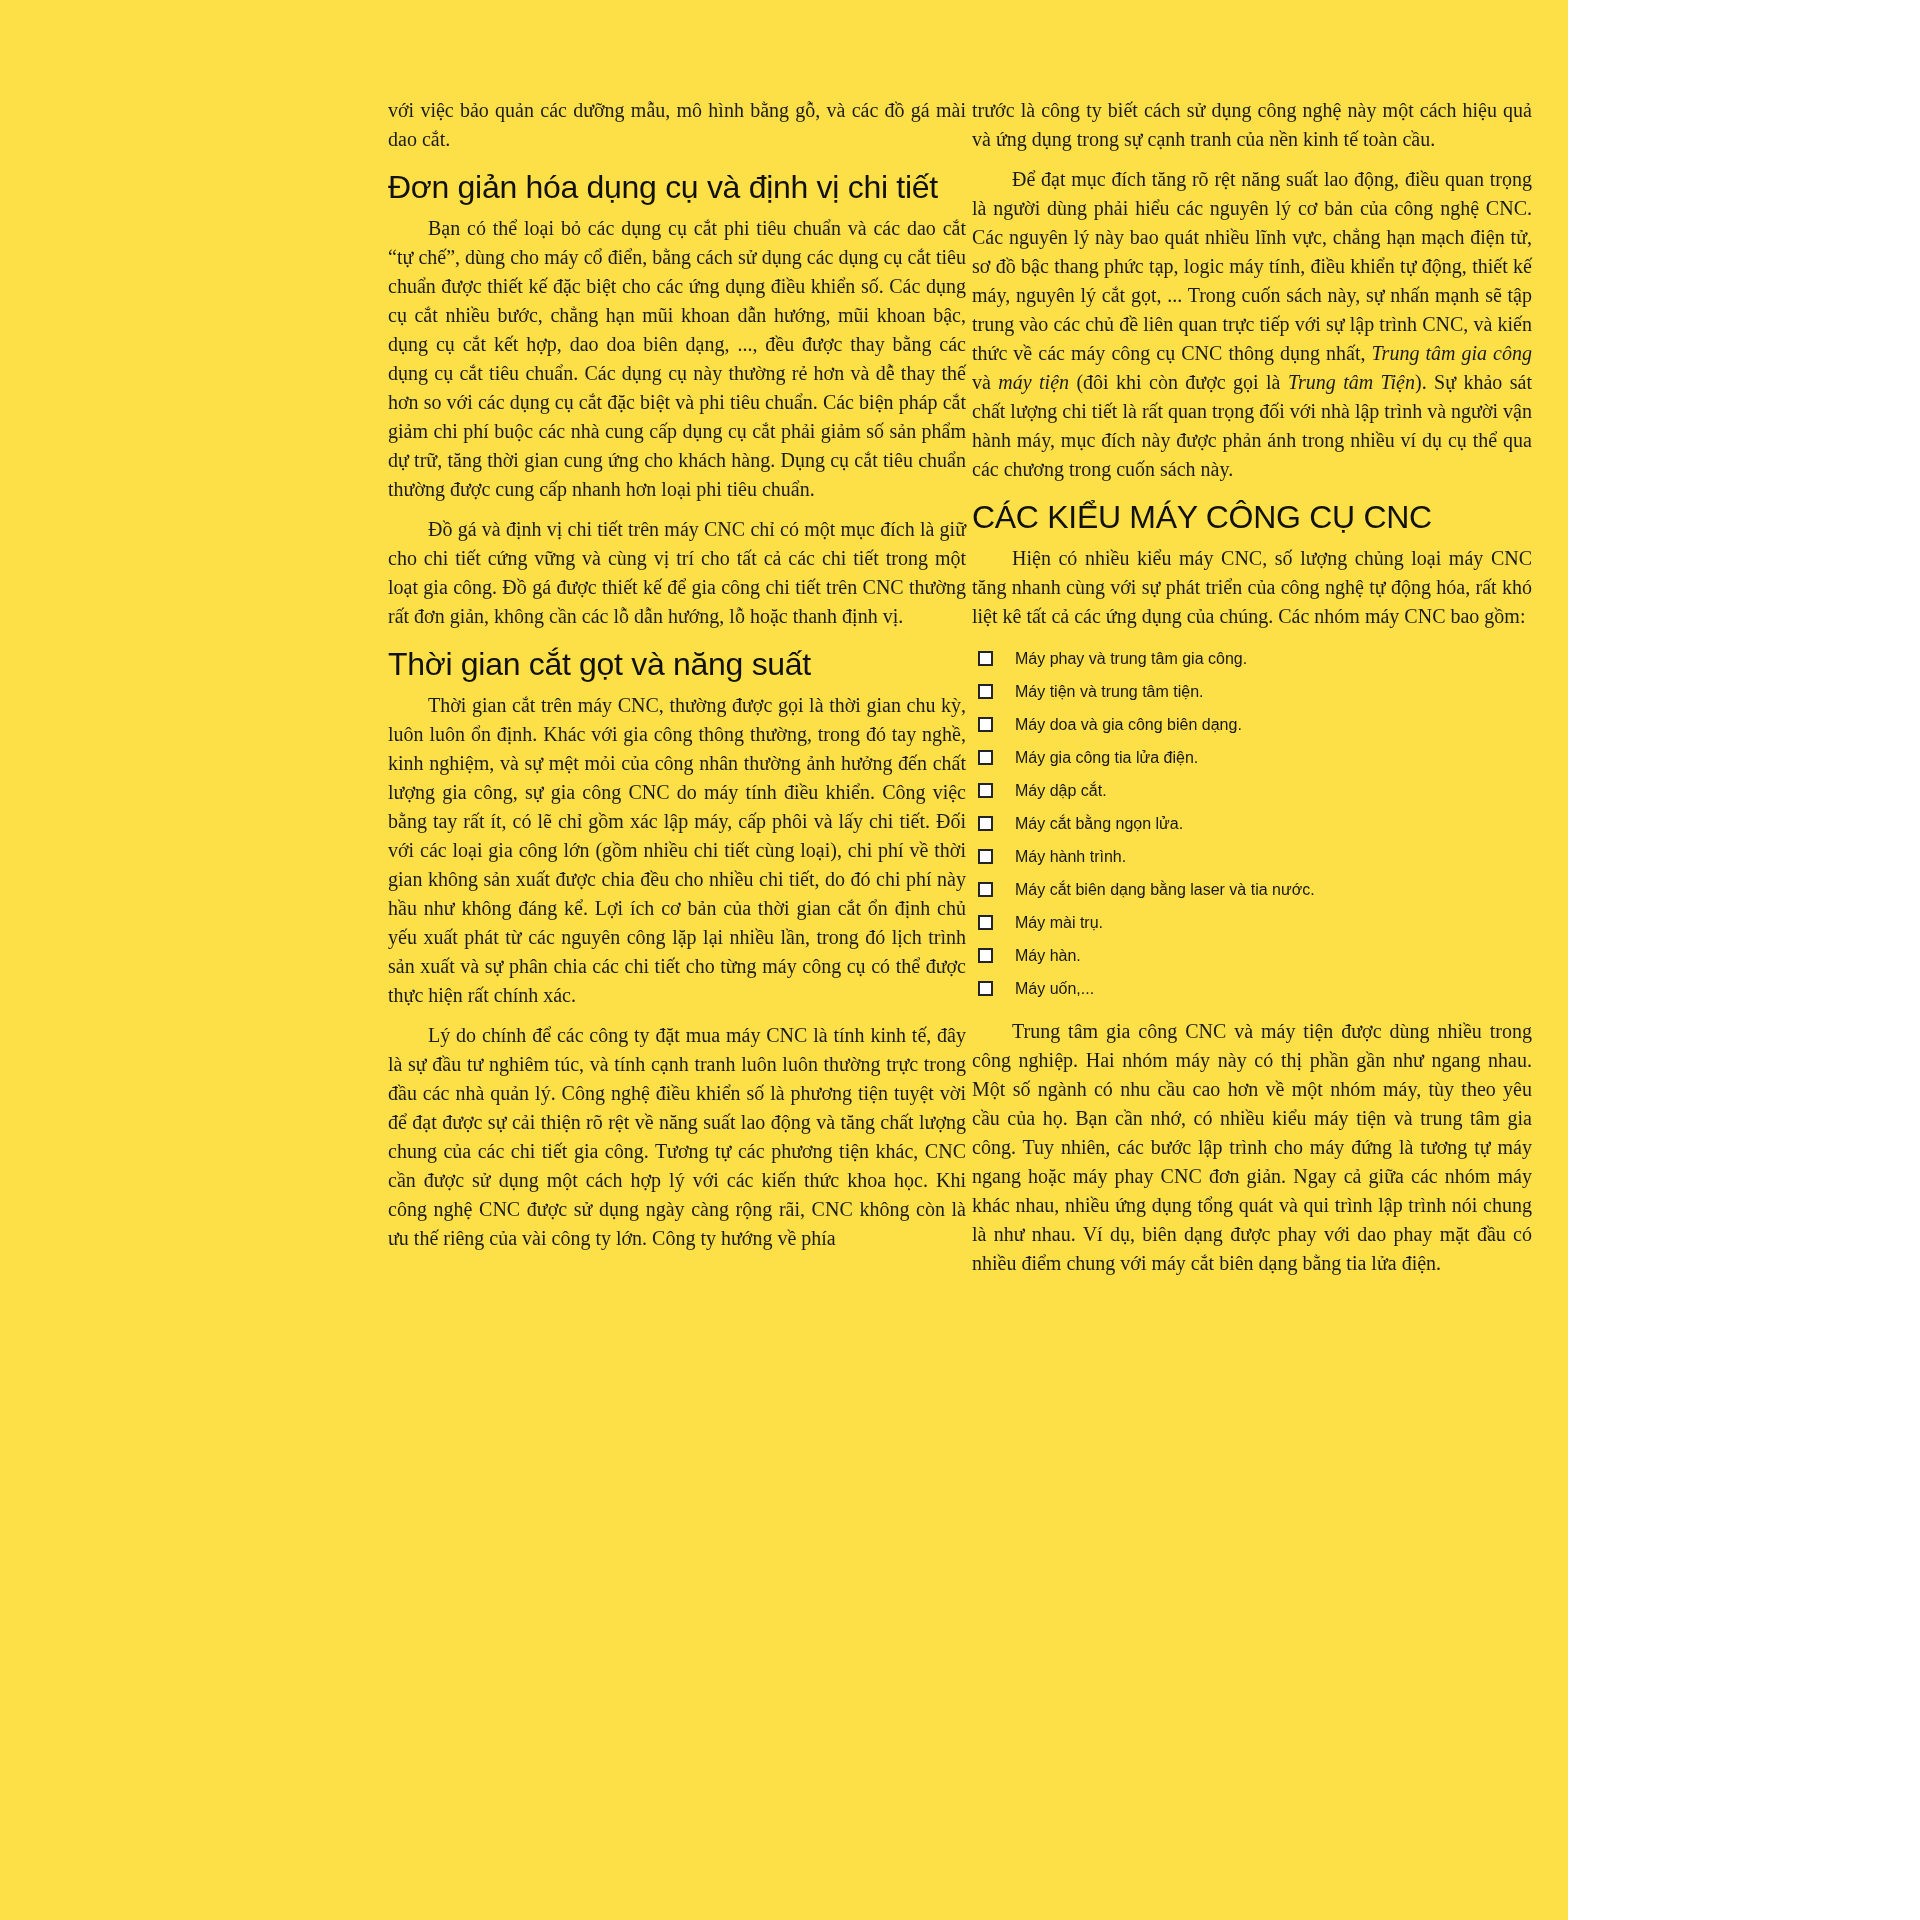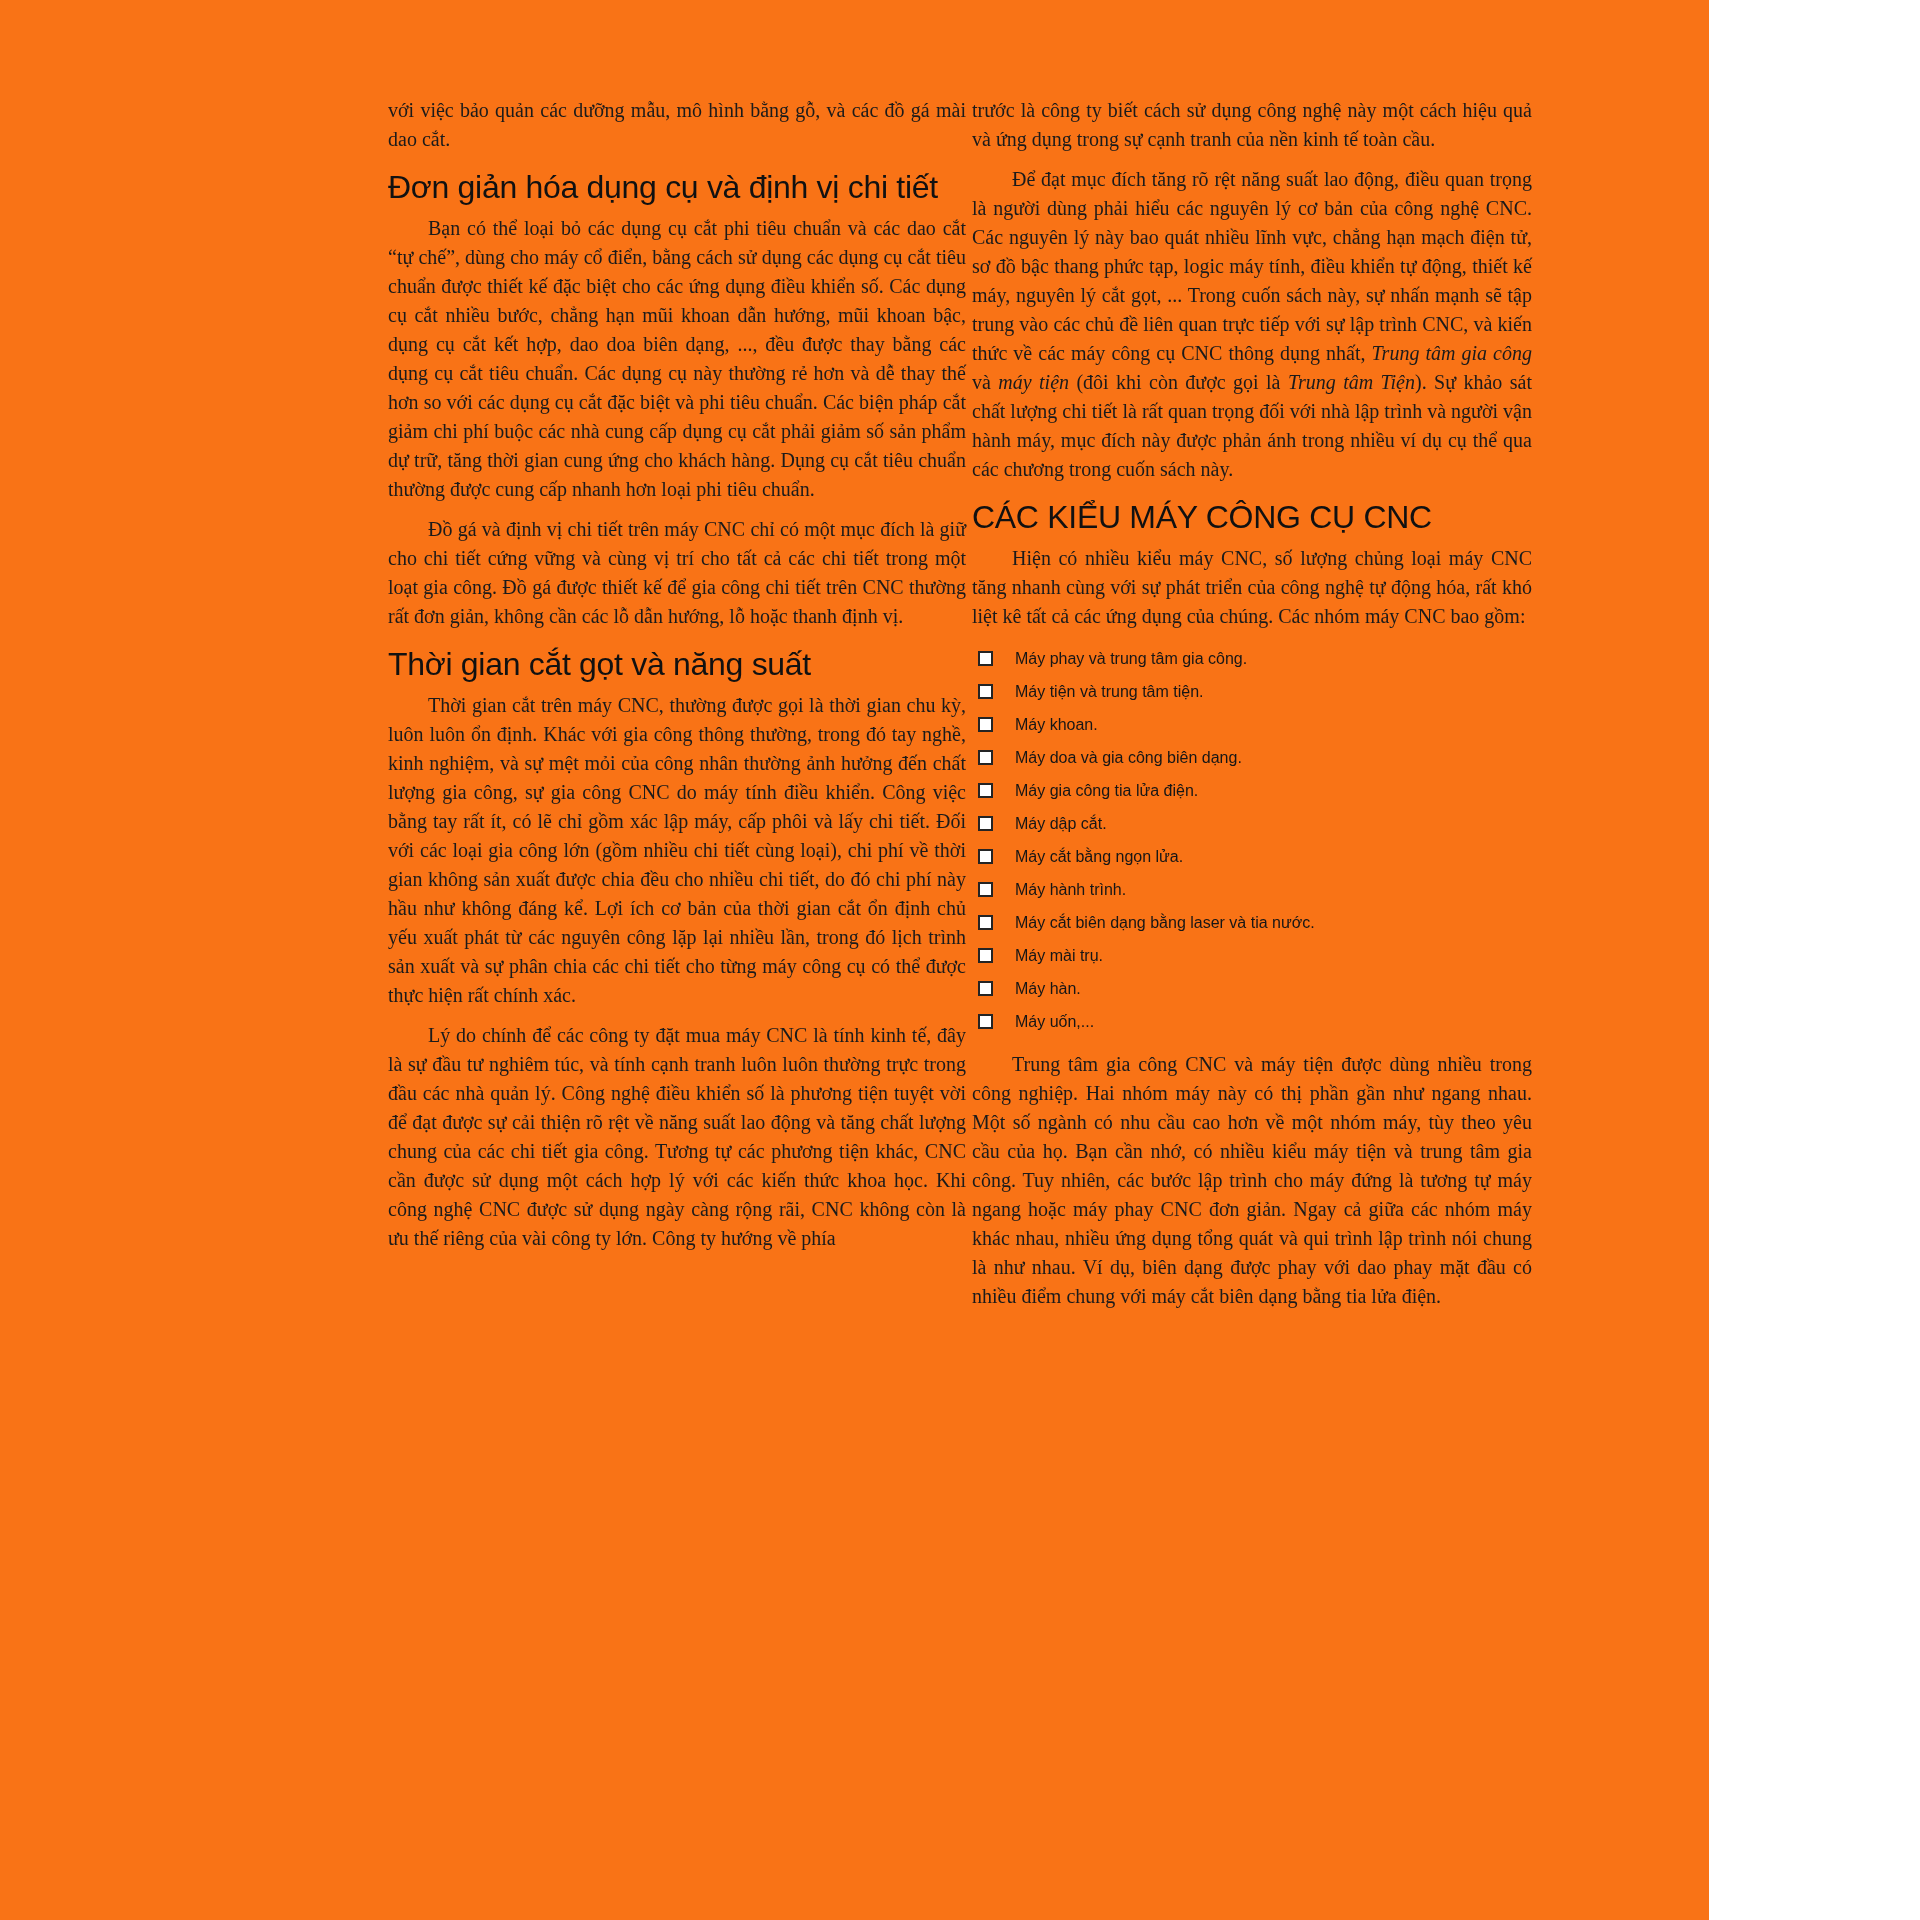--- a/index.html
+++ b/index.html
@@ -2,23 +2,23 @@
 <html><head>
 <meta charset="utf-8">
 <style>
   html, body {
     margin: 0;
     padding: 0;
     background: #ffffff;
   }
   .page {
     position: relative;
-    width: 1709px;
+    width: 1568px;
     height: 1920px;
-    background: #f97316;
+    background: #fde047;
     color: #1b1b1b;
     font-family: "Liberation Serif", serif;
     overflow: hidden;
   }
   .col {
     position: absolute;
     top: 96px;
   }
   .col-left  { left: 388px;  width: 578px; }
   .col-right { left: 972px; width: 560px; }
@@ -113,24 +113,20 @@
       <li>
           <span class="square-bullet"></span>
           <span>Máy phay và trung tâm gia công.</span>
         </li>
       <li>
           <span class="square-bullet"></span>
           <span>Máy tiện và trung tâm tiện.</span>
         </li>
       <li>
           <span class="square-bullet"></span>
-          <span>Máy khoan.</span>
-        </li>
-      <li>
-          <span class="square-bullet"></span>
           <span>Máy doa và gia công biên dạng.</span>
         </li>
       <li>
           <span class="square-bullet"></span>
           <span>Máy gia công tia lửa điện.</span>
         </li>
       <li>
           <span class="square-bullet"></span>
           <span>Máy dập cắt.</span>
         </li>

